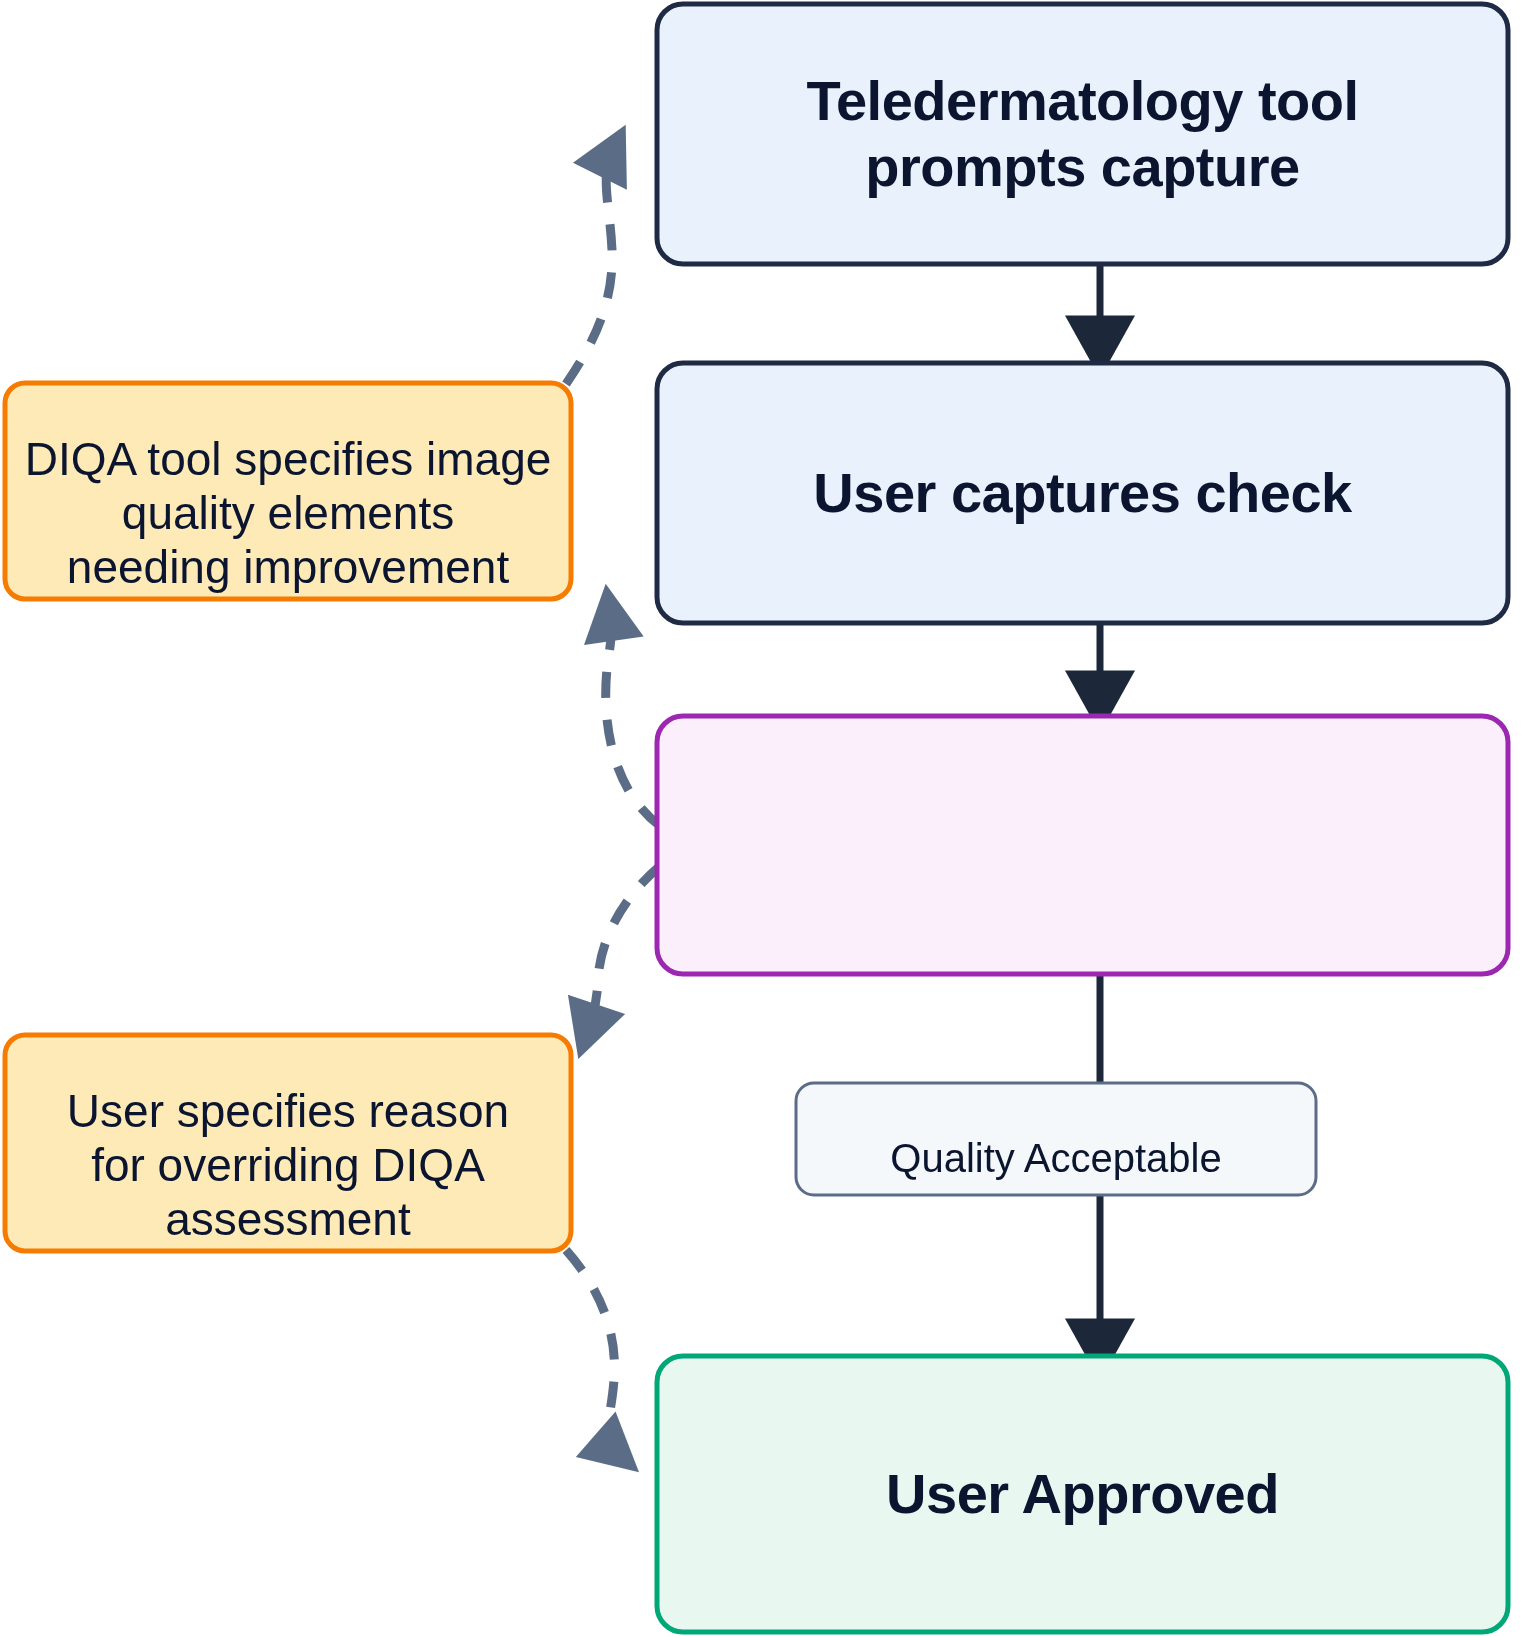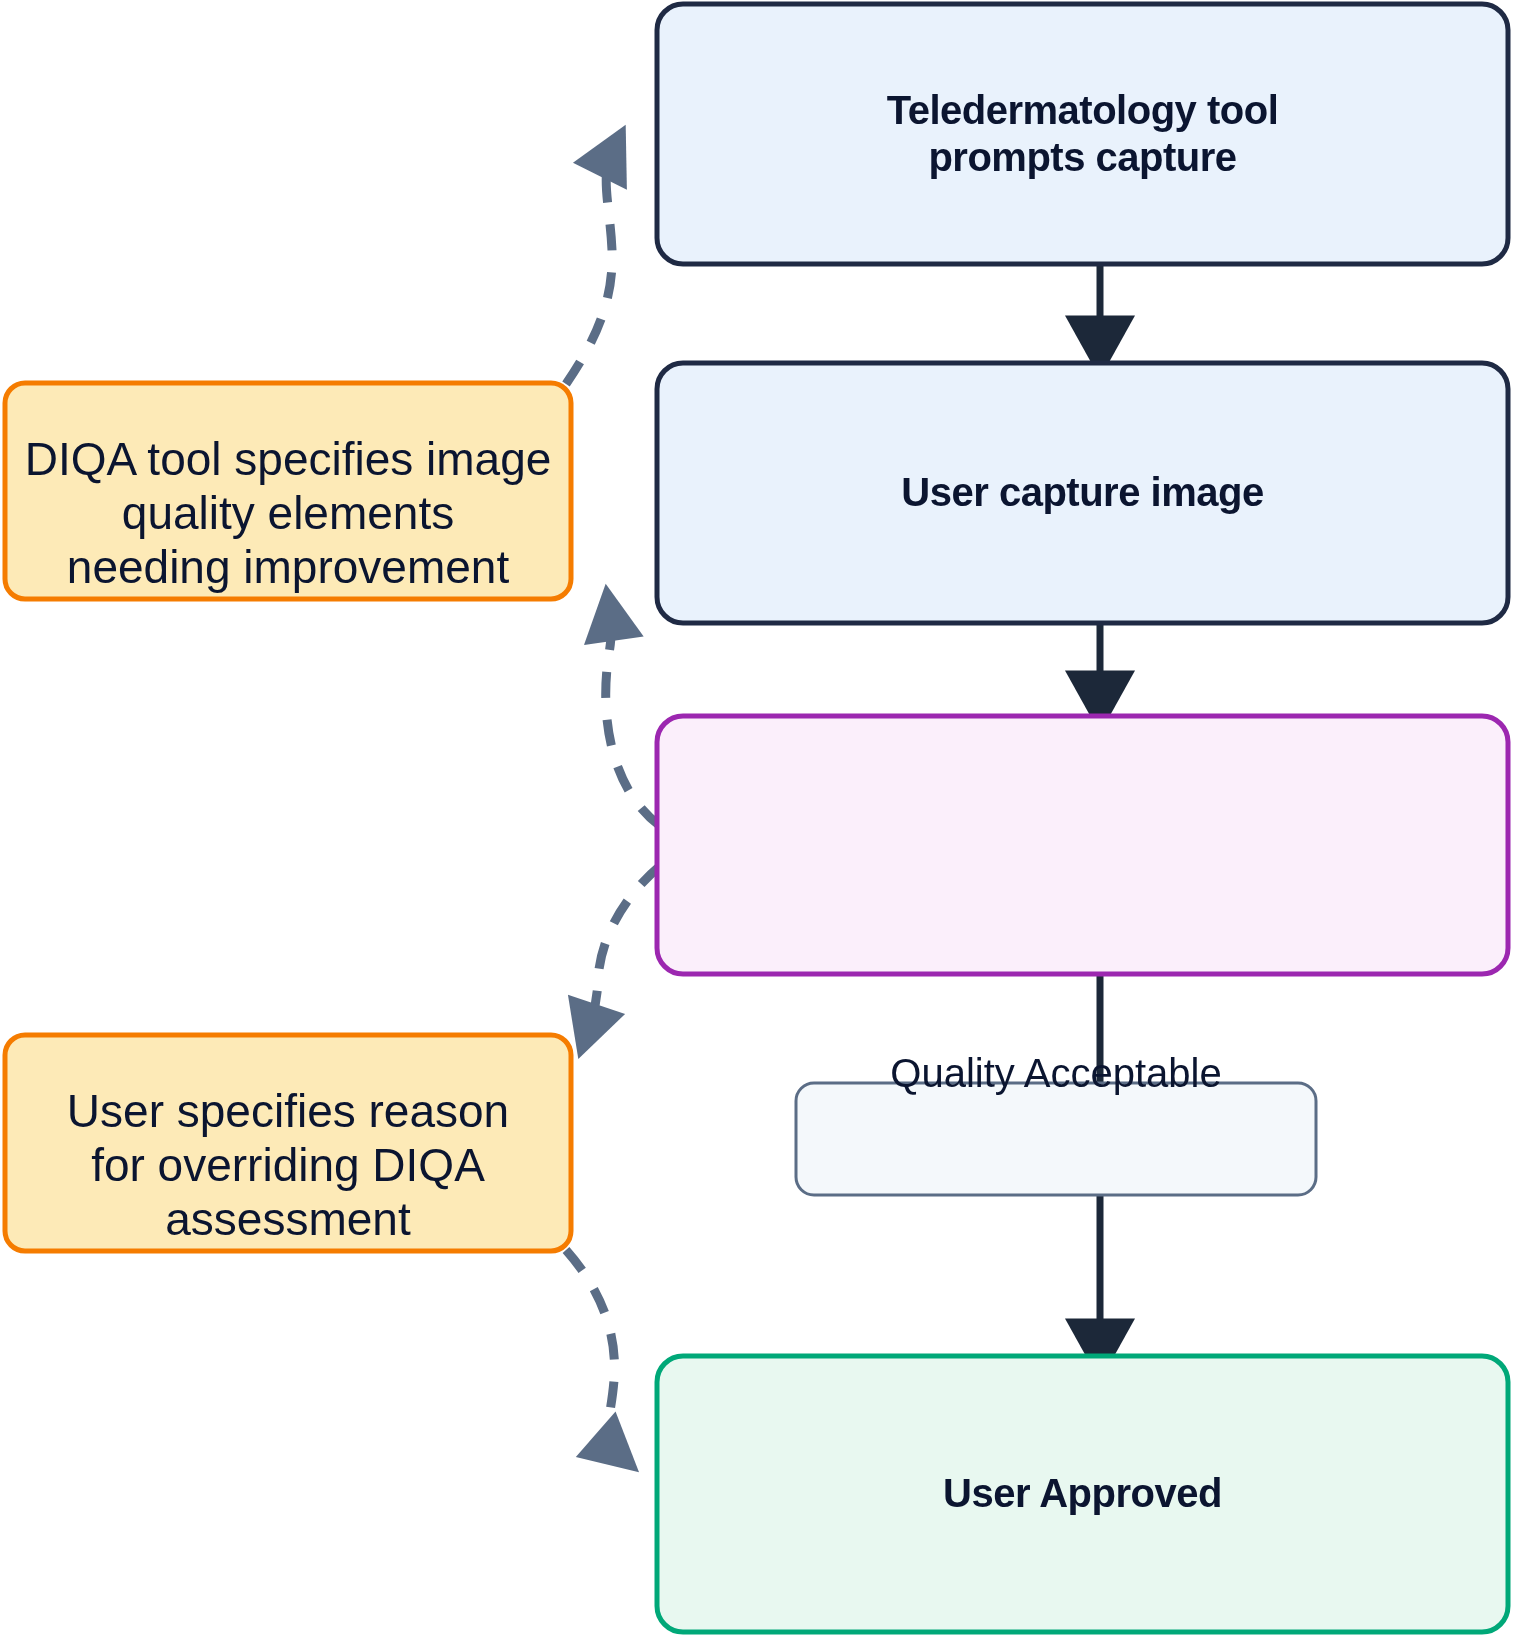--- a/index.html
+++ b/index.html
@@ -42,21 +42,21 @@
     pointer-events: none;
   }
   .node-label span {
     display: block;
     width: 100%;
     line-height: 1.18;
     white-space: pre-line;
   }
   .strong-label span {
     font-weight: bold;
-    font-size: 40px;
+    font-size: 56px;
     letter-spacing: -0.5px;
   }
   .note-label span {
     font-weight: normal;
     font-size: 46px;
     letter-spacing: 0px;
     margin-top: 44px;
   }
   .edge-label span {
     font-weight: normal;
@@ -122,25 +122,25 @@
 
     <rect class="node-rect" x="5" y="1035" width="566" height="216" rx="20" ry="20" fill="#fdeab7" stroke="#f57c00"></rect>
   </svg>
 
   <div class="node-label strong-label" style="left:657px; top:4px; width:851px; height:260px;">
     <span>Teledermatology tool
 prompts capture</span>
   </div>
 
   <div class="node-label strong-label" style="left:657px; top:363px; width:851px; height:260px;">
-    <span>User capture image</span>
+    <span>User captures check</span>
   </div>
 
 
-  <div class="node-label edge-label" style="left:796px; top:1018px; width:520px; height:112px;justify-content:center;">
+  <div class="node-label edge-label" style="left:796px; top:1103px; width:520px; height:112px;justify-content:center;">
     <span>Quality Acceptable</span>
   </div>
 
   <div class="node-label strong-label" style="left:657px; top:1356px; width:851px; height:276px;">
     <span>User Approved</span>
   </div>
 
   <div class="node-label note-label" style="left:5px; top:383px; width:566px; height:216px;">
     <span>DIQA tool specifies image
 quality elements

